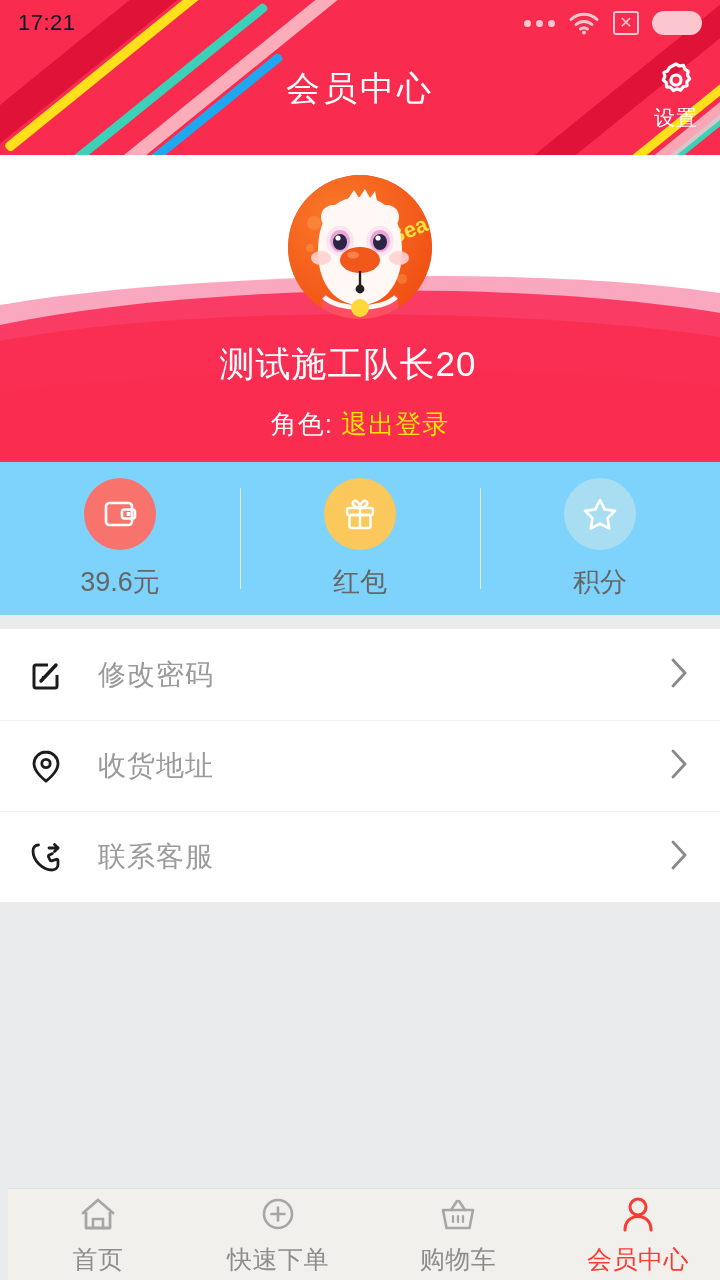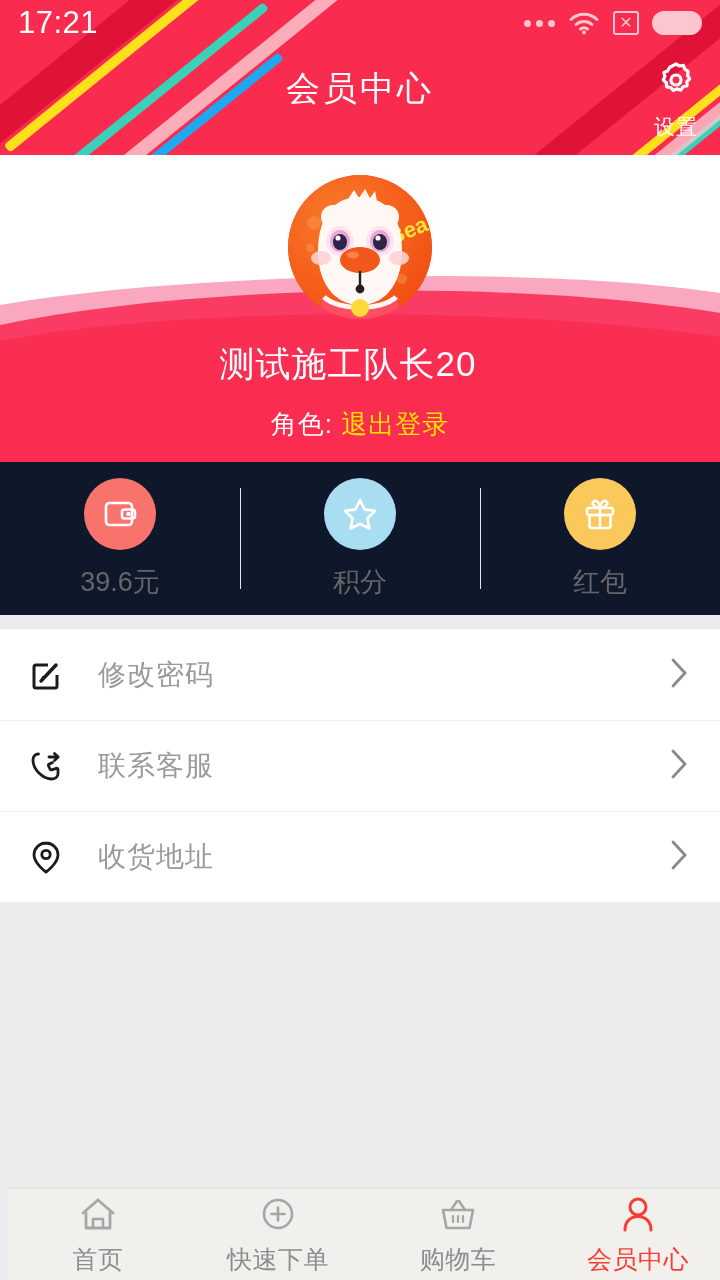--- a/index.html
+++ b/index.html
@@ -15,21 +15,21 @@
     position:relative; width:720px; height:155px;
     background:#F92B4E; overflow:hidden;
   }
   .stripes { position:absolute; inset:-60px -40px; pointer-events:none; }
   .stripe { position:absolute; transform:rotate(51deg); transform-origin:center; border-radius:4px; }
 
   .statusbar {
     position:absolute; top:0; left:0; width:720px; height:46px;
     display:flex; align-items:center; z-index:5; padding:0 18px;
   }
-  .clock { color:#ffffff; font-size:31px; letter-spacing:.5px; }
+  .clock { color:#0f172a; font-size:22px; letter-spacing:.5px; }
   .sb-right { margin-left:auto; display:flex; align-items:center; gap:13px; }
   .dots { display:flex; gap:5px; align-items:center; }
   .dots i { width:7px; height:7px; border-radius:50%; background:#FBC6CE; display:block; }
   .simx {
     width:26px; height:24px; border:2.4px solid #FBC6CE; border-radius:3px;
     position:relative; display:flex; align-items:center; justify-content:center;
     color:#FBC6CE; font-size:16px; line-height:1;
   }
   .battery {
     width:50px; height:24px; border:2.6px solid #FBC6CE; border-radius:12px;
@@ -37,21 +37,21 @@
   }
 
   .header-title {
     position:absolute; top:0; left:0; width:720px; height:155px;
     display:flex; align-items:center; justify-content:center;
     color:#fff; font-size:34px; letter-spacing:3px; z-index:4;
     padding-top:22px;
   }
   .settings-btn {
     position:absolute; right:22px; top:58px; z-index:6;
-    display:flex; flex-direction:column; align-items:center; gap:11px;
+    display:flex; flex-direction:column; align-items:center; gap:2px;
   }
   .settings-btn .lbl { color:#fff; font-size:21px; letter-spacing:1px; }
 
   
   .profile { position:relative; width:720px; height:307px; background:#fff; overflow:hidden; }
   .wave-wrap { position:absolute; inset:0; }
   .avatar-wrap {
     position:absolute; left:50%; top:20px; transform:translateX(-50%);
     width:144px; height:144px; z-index:4;
   }
@@ -65,21 +65,21 @@
   }
   .profile-role {
     position:absolute; top:252px; left:0; width:720px; text-align:center;
     font-size:26px; z-index:5; letter-spacing:1px;
   }
   .profile-role .rk { color:#fff; }
   .profile-role .rv { color:#FFE600; }
 
   
   .stats {
-    position:relative; width:720px; height:153px; background:#0f172a;
+    position:relative; width:720px; height:153px; background:#7dd3fc;
     display:flex; align-items:center;
   }
   .stat {
     flex:1; height:100%; display:flex; flex-direction:column;
     align-items:center; justify-content:center; gap:14px; position:relative;
   }
   .stat + .stat::before {
     content:""; position:absolute; left:0; top:26px; bottom:26px;
     width:1px; background:#E7E7E7;
   }
@@ -231,55 +231,70 @@
         <svg width="40" height="40" viewBox="0 0 40 40">
           <rect x="6" y="9" width="26" height="22" rx="3.5" fill="none" stroke="#fff" stroke-width="2.6"></rect>
           <rect x="22" y="15.5" width="13" height="9" rx="2.4" fill="none" stroke="#fff" stroke-width="2.6"></rect>
           <rect x="26.5" y="18" width="4" height="4" rx="1" fill="#fff"></rect>
         </svg>
       </div>
       <div class="stat-label">39.6元</div>
     </div>
 
     <div class="stat">
-      <div class="stat-circle" style="background:#A9DDF1;">
-        <svg width="40" height="40" viewBox="0 0 40 40">
-          <path d="M20 6 l4.6 9.4 10.4 1.5 -7.5 7.3 1.8 10.3 -9.3 -4.9 -9.3 4.9 1.8 -10.3 -7.5 -7.3 10.4 -1.5 z" fill="none" stroke="#fff" stroke-width="2.6" stroke-linejoin="round"></path>
-        </svg>
-      </div>
-      <div class="stat-label">积分</div>
-    </div>
-
-    <div class="stat">
       <div class="stat-circle" style="background:#FBC85C;">
         <svg width="40" height="40" viewBox="0 0 40 40">
           <rect x="7" y="14" width="26" height="7" rx="2.2" fill="none" stroke="#fff" stroke-width="2.5"></rect>
           <rect x="9.5" y="21" width="21" height="13" rx="2" fill="none" stroke="#fff" stroke-width="2.5"></rect>
           <line x1="20" y1="14" x2="20" y2="34" stroke="#fff" stroke-width="2.5"></line>
           <path d="M20 14 C 20 9 16.5 5.5 13.5 7.5 C 11 9.2 14 13.2 20 14 Z" fill="none" stroke="#fff" stroke-width="2.5"></path>
           <path d="M20 14 C 20 9 23.5 5.5 26.5 7.5 C 29 9.2 26 13.2 20 14 Z" fill="none" stroke="#fff" stroke-width="2.5"></path>
         </svg>
       </div>
       <div class="stat-label">红包</div>
     </div>
+
+    <div class="stat">
+      <div class="stat-circle" style="background:#A9DDF1;">
+        <svg width="40" height="40" viewBox="0 0 40 40">
+          <path d="M20 6 l4.6 9.4 10.4 1.5 -7.5 7.3 1.8 10.3 -9.3 -4.9 -9.3 4.9 1.8 -10.3 -7.5 -7.3 10.4 -1.5 z" fill="none" stroke="#fff" stroke-width="2.6" stroke-linejoin="round"></path>
+        </svg>
+      </div>
+      <div class="stat-label">积分</div>
+    </div>
   </div>
 
   <div class="gap" style="height:14px;"></div>
 
   <div class="menu">
 
     <div class="row">
       <div class="row-icon">
         <svg width="36" height="36" viewBox="0 0 36 36">
           <path d="M29 18 v11 a2 2 0 0 1 -2 2 H8 a2 2 0 0 1 -2 -2 V10 a2 2 0 0 1 2 -2 h12" fill="none" stroke="#1C1C1C" stroke-width="3"></path>
           <path d="M13 24 L28 8" stroke="#1C1C1C" stroke-width="3.4" stroke-linecap="round"></path>
           <path d="M13 24 l1.2 -5 4.2 .6 z" fill="#1C1C1C"></path>
         </svg>
       </div>
       <div class="row-label">修改密码</div>
+      <div class="chev">
+        <svg width="26" height="40" viewBox="0 0 26 40">
+          <path d="M7 7 L19 20 L7 33" fill="none" stroke="#8A8A8A" stroke-width="2.8" stroke-linecap="round"></path>
+        </svg>
+      </div>
+    </div>
+
+    <div class="row">
+      <div class="row-icon">
+        <svg width="36" height="36" viewBox="0 0 36 36">
+          <path d="M18 4 C 11.4 4 6 9.3 6 15.8 C 6 24.5 18 33 18 33 C 18 33 30 24.5 30 15.8 C 30 9.3 24.6 4 18 4 Z" fill="none" stroke="#1C1C1C" stroke-width="2.8"></path>
+          <circle cx="18" cy="15.5" r="4.2" fill="none" stroke="#1C1C1C" stroke-width="2.8"></circle>
+        </svg>
+      </div>
+      <div class="row-label">收货地址</div>
       <div class="chev">
         <svg width="26" height="40" viewBox="0 0 26 40">
           <path d="M7 7 L19 20 L7 33" fill="none" stroke="#8A8A8A" stroke-width="2.8" stroke-linecap="round"></path>
         </svg>
       </div>
     </div>
 
     <div class="row">
       <div class="row-icon">
         <svg width="36" height="36" viewBox="0 0 36 36">
@@ -290,35 +305,20 @@
           <path d="M26.5 5.5 L30 9 L26.5 12.5" fill="none" stroke="#1C1C1C" stroke-width="2.8" stroke-linecap="round" stroke-linejoin="round"></path>
         </svg>
       </div>
       <div class="row-label">联系客服</div>
       <div class="chev">
         <svg width="26" height="40" viewBox="0 0 26 40">
           <path d="M7 7 L19 20 L7 33" fill="none" stroke="#8A8A8A" stroke-width="2.8" stroke-linecap="round"></path>
         </svg>
       </div>
     </div>
-
-    <div class="row">
-      <div class="row-icon">
-        <svg width="36" height="36" viewBox="0 0 36 36">
-          <path d="M18 4 C 11.4 4 6 9.3 6 15.8 C 6 24.5 18 33 18 33 C 18 33 30 24.5 30 15.8 C 30 9.3 24.6 4 18 4 Z" fill="none" stroke="#1C1C1C" stroke-width="2.8"></path>
-          <circle cx="18" cy="15.5" r="4.2" fill="none" stroke="#1C1C1C" stroke-width="2.8"></circle>
-        </svg>
-      </div>
-      <div class="row-label">收货地址</div>
-      <div class="chev">
-        <svg width="26" height="40" viewBox="0 0 26 40">
-          <path d="M7 7 L19 20 L7 33" fill="none" stroke="#8A8A8A" stroke-width="2.8" stroke-linecap="round"></path>
-        </svg>
-      </div>
-    </div>
   </div>
 
   <div class="gap" style="height:14px;"></div>
 
 
   <div class="filler"></div>
 
   <div class="tabbar">
 
     <div class="tab">

